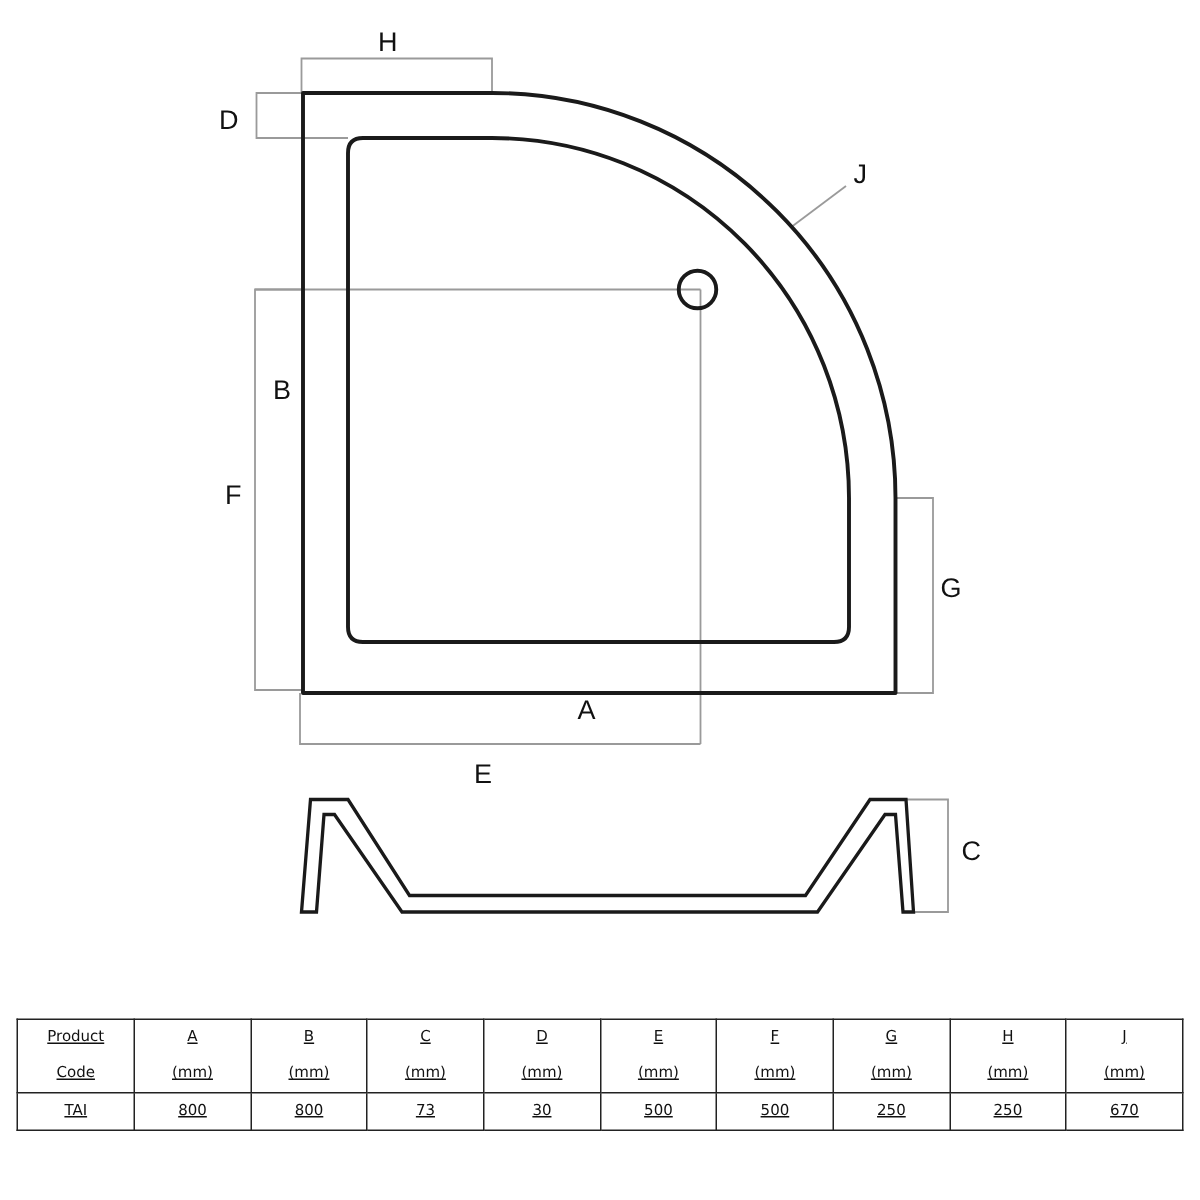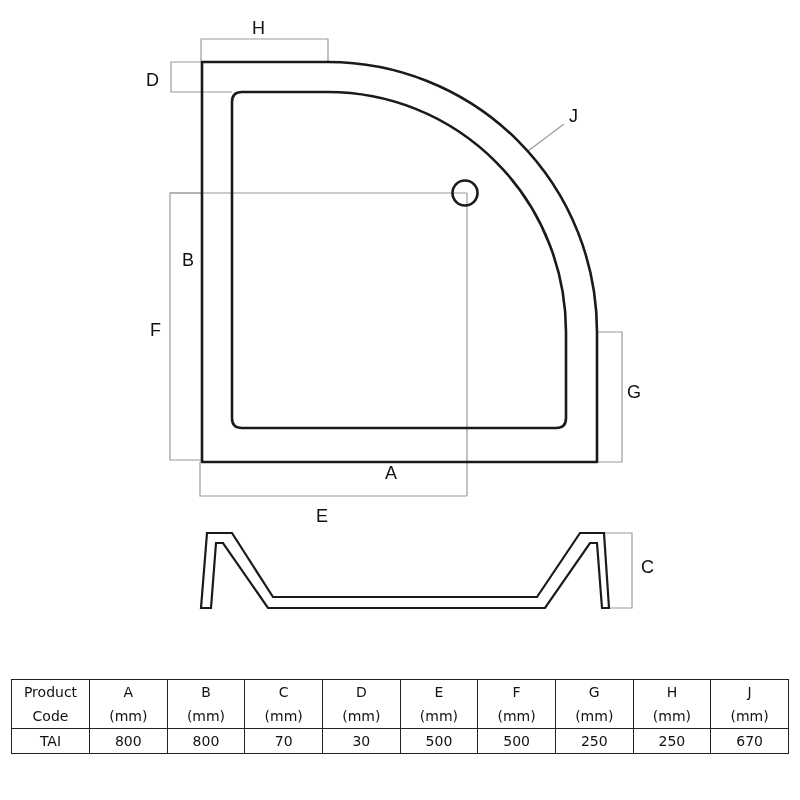--- a/index.html
+++ b/index.html
@@ -2,21 +2,21 @@
 <html><head>
 <meta charset="utf-8">
 <style>
   html, body { margin: 0; padding: 0; background: #ffffff; }
   body { width: 800px; height: 800px; position: relative; overflow: hidden;
          font-family: "Liberation Sans", sans-serif; color: #111; }
   #drawing { position: absolute; left: 0; top: 0; width: 800px; height: 640px; }
   .lbl { font-family: "Liberation Sans", sans-serif; font-size: 18px; fill: #111; }
   .spec-table { position: absolute; left: 11px; top: 679px; width: 778px;
                 border-collapse: collapse; table-layout: fixed;
-                font-family: "DejaVu Sans", sans-serif; font-size: 14px; color: #111; }
+                font-family: "DejaVu Sans", sans-serif; font-size: 10px; color: #111; text-decoration: underline; }
   .spec-table th, .spec-table td { border: 1.6px solid #222; text-align: center;
                                    padding: 0; font-weight: normal; }
   .spec-table thead th { height: 48px; line-height: 24px; }
   .spec-table tbody td { height: 24px; line-height: 22px; margin-top: 36px; }
   .spec-table th:first-child, .spec-table td:first-child { width: 77px; }
   .hdr-line { display: block; }
 </style>
 </head>
 <body>
 
@@ -112,21 +112,21 @@
           <span class="hdr-line">J</span>
           <span class="hdr-line">(mm)</span>
         </th>
     </tr>
   </thead>
   <tbody>
     <tr>
       <td>TAI</td>
       <td>800</td>
       <td>800</td>
-      <td>70</td>
+      <td>73</td>
       <td>30</td>
       <td>500</td>
       <td>500</td>
       <td>250</td>
       <td>250</td>
       <td>670</td>
     </tr>
   </tbody>
 </table>
 

